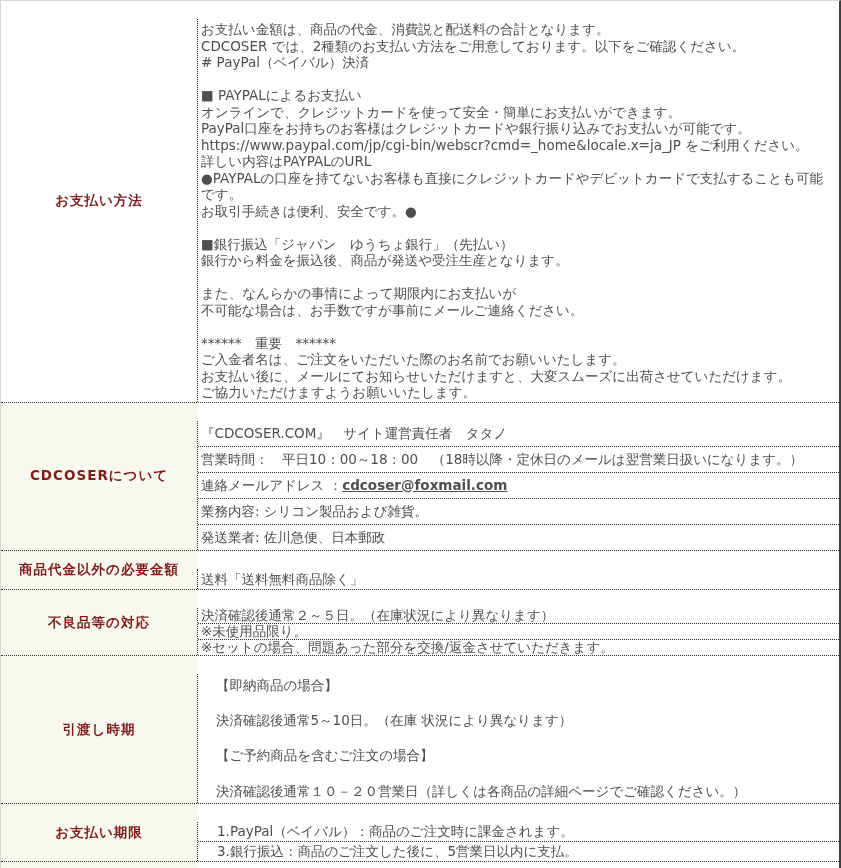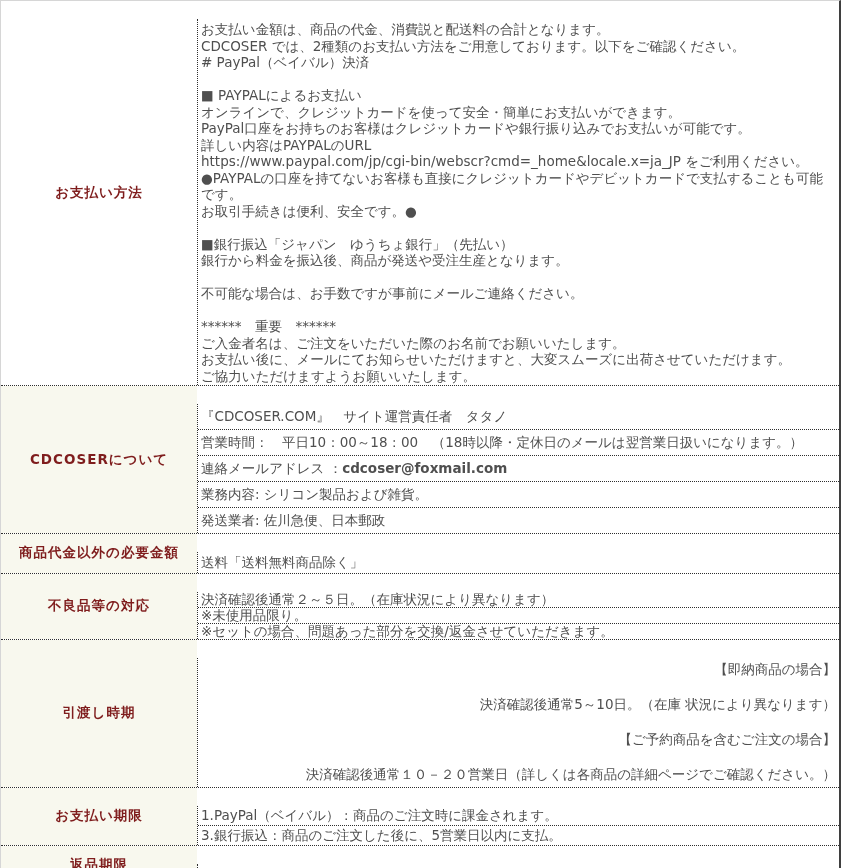--- a/index.html
+++ b/index.html
@@ -48,60 +48,61 @@
   .td {
     flex: 1 0 auto;
     padding: 2px 3px;
     font-size: 13.5px;
     color: #4f4f4f;
     line-height: 16.5px;
   }
   .td + .td { border-top: 1px dotted #2e2e2e; }
   .line { min-height: 16.5px; white-space: pre-wrap; word-break: break-all; }
   .line.blank { }
-  .bold-seg { font-weight: bold; }
+  .bold-seg { font-weight: bold; text-decoration: underline; }
 
   
   .row-payment  .td { padding: 2px 3px 1px; }
   .row-about    .td { padding: 4px 3px; line-height: 17px; }
   .row-about    .line { min-height: 17px; }
   .row-fees     .td { padding: 2px 3px; }
   .row-shipping .td { padding: 5px 3px; }
   .row-defect   .td { padding: 3px 3px; line-height: 17px; }
   .row-defect   .td.compact { padding: 0 3px; line-height: 15px; }
   .row-defect   .td.compact .line { min-height: 15px; }
-  .row-delivery .td { padding: 3px 3px; line-height: 17.6px; text-align: right; }
+  .row-delivery .td { padding: 3px 18px; line-height: 17.6px; }
   .row-delivery .line { min-height: 17.6px; }
-  .row-deadline .td { padding: 1px 3px; line-height: 17px; }
+  .row-deadline .td { padding: 1px 19px; line-height: 17px; }
   .row-return   .td { padding: 2px 10px; }
   .row-returnship .td { padding: 1px 3px; line-height: 16px; }
 </style>
 </head>
 <body>
 
 <div class="shop-table" id="table-root">
     <div class="trow row-payment">
       <div class="th">お支払い方法</div>
       <div class="tcells">
         <div class="td">
           <div class="line">お支払い金額は、商品の代金、消費説と配送料の合計となります。</div>
           <div class="line">CDCOSER では、2種類のお支払い方法をご用意しております。以下をご確認ください。</div>
           <div class="line"># PayPal（ベイバル）決済</div>
           <div class="line blank">&nbsp;</div>
           <div class="line">■ PAYPALによるお支払い</div>
           <div class="line">オンラインで、クレジットカードを使って安全・簡単にお支払いができます。</div>
           <div class="line">PayPal口座をお持ちのお客様はクレジットカードや銀行振り込みでお支払いが可能です。</div>
+          <div class="line">https://www.paypal.com/jp/cgi-bin/webscr?cmd=_home&amp;locale.x=ja_JP をご利用ください。</div>
           <div class="line">詳しい内容はPAYPALのURL</div>
-          <div class="line">https://www.paypal.com/jp/cgi-bin/webscr?cmd=_home&amp;locale.x=ja_JP をご利用ください。</div>
           <div class="line">●PAYPALの口座を持てないお客様も直接にクレジットカードやデビットカードで支払することも可能です。</div>
           <div class="line">お取引手続きは便利、安全です。●</div>
           <div class="line blank">&nbsp;</div>
           <div class="line">■銀行振込「ジャパン　ゆうちょ銀行」（先払い）</div>
           <div class="line">銀行から料金を振込後、商品が発送や受注生産となります。</div>
           <div class="line blank">&nbsp;</div>
+          <div class="line">また、なんらかの事情によって期限内にお支払いが</div>
           <div class="line">不可能な場合は、お手数ですが事前にメールご連絡ください。</div>
           <div class="line blank">&nbsp;</div>
           <div class="line">******　重要　******</div>
           <div class="line">ご入金者名は、ご注文をいただいた際のお名前でお願いいたします。</div>
           <div class="line">お支払い後に、メールにてお知らせいただけますと、大変スムーズに出荷させていただけます。</div>
           <div class="line">ご協力いただけますようお願いいたします。</div>
         </div>
       </div>
     </div>
     <div class="trow row-about">

